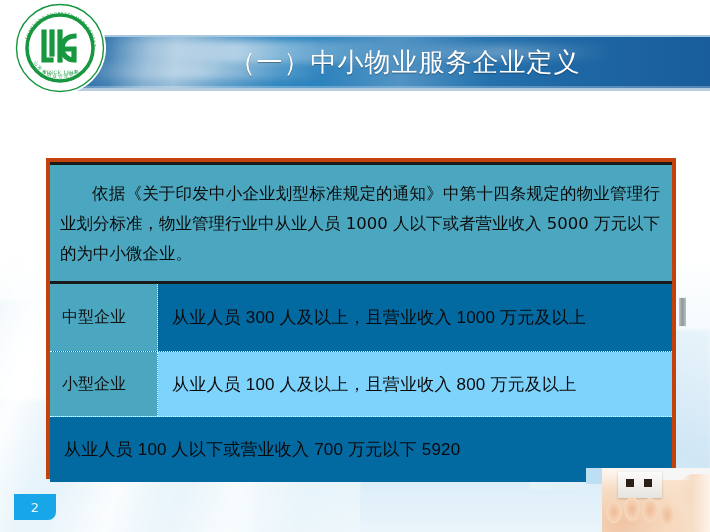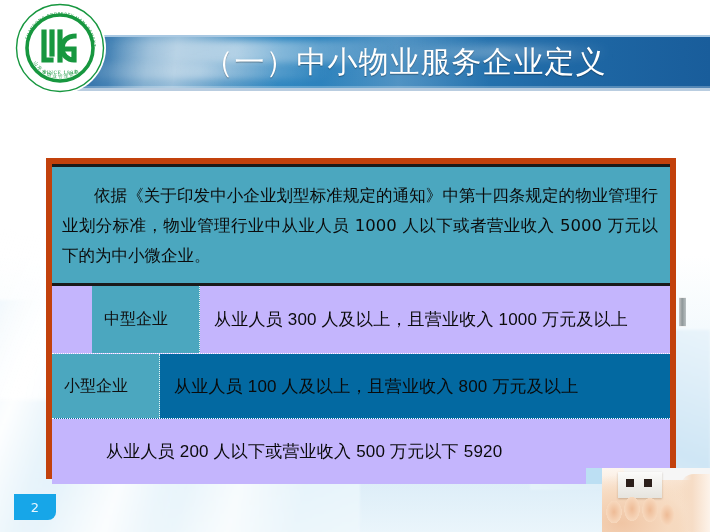--- a/index.html
+++ b/index.html
@@ -67,39 +67,39 @@
   }
   .banner .wisp3{
     position:absolute; left:330px; top:8px; width:220px; height:14px;
     background:linear-gradient(95deg, rgba(255,255,255,0), rgba(255,255,255,.3) 50%, rgba(255,255,255,0));
     filter:blur(4px);
   }
   .banner-title{
     position:absolute; left:0; top:0; width:100%; height:100%;
     display:flex; align-items:center; justify-content:center;
     font-family:"DejaVu Sans", sans-serif;
-    font-size:30px; letter-spacing:1px; color:#ffffff;
+    font-size:26px; letter-spacing:1px; color:#ffffff;
     padding-left:40px;
     text-shadow:0 1px 1px rgba(0,0,0,.35);
     white-space:nowrap;
   }
 
   
   .logo{
     position:absolute; left:14px; top:2px; width:92px; height:92px;
     border-radius:50%;
     background:#ffffff;
   }
   .logo svg{ display:block; }
 
   
   .tbl{
     position:absolute; left:46px; top:158px; width:630px; height:321px;
     background:#ffffff;
-    border:6px solid #c2410c;
+    border:4px solid #c2410c;
   }
   .tbl-head{
     position:relative;
     height:122px;
     background:#4ba7bf;
     border-top:3px solid #1a1a1a;
     border-bottom:3px solid #1a1a1a;
     padding:14px 12px 8px 10px;
   }
   .head-text{
@@ -131,22 +131,22 @@
   .cell-value{
     flex:1 1 auto;
     display:flex; align-items:center;
     padding-left:14px;
     font-family:Liberation Sans, sans-serif;
     font-size:17px;
     color:#0a0a0a;
     letter-spacing:.2px;
     white-space:nowrap;
   }
-  .bg-gray{ background:#c4b5fd;padding-left:40px; }
-  .bg-white{ background:#0369a1;justify-content:space-between; }
+  .bg-gray{ background:#0369a1; }
+  .bg-white{ background:#7dd3fc;justify-content:space-between; }
 
   
   .artifact{
     position:absolute; left:679px; top:297px; width:7px; height:30px;
     background:linear-gradient(to right,#c9c9c9,#8e9799 45%,#b9c0c2);
     border-top:1px solid #f2f2f2; border-bottom:1px solid #f2f2f2;
   }
 
   
   .page-badge{
@@ -257,21 +257,21 @@
       <div class="cell-label">中型企业</div>
       <div class="cell-value">从业人员 300 人及以上，且营业收入 1000 万元及以上</div>
     </div>
 
     <div class="row bg-white">
       <div class="cell-label">小型企业</div>
       <div class="cell-value">从业人员 100 人及以上，且营业收入 800 万元及以上</div>
     </div>
 
     <div class="row last bg-gray">
-      <div class="cell-value">从业人员 200 人以下或营业收入 500 万元以下 5920</div>
+      <div class="cell-value">从业人员 100 人以下或营业收入 700 万元以下 5920</div>
     </div>
   </div>
 
   <div class="artifact"></div>
   <div class="blue-tab"></div>
 
   <div class="page-badge">2</div>
 
   <div class="photo">
     <div class="skin"></div>

